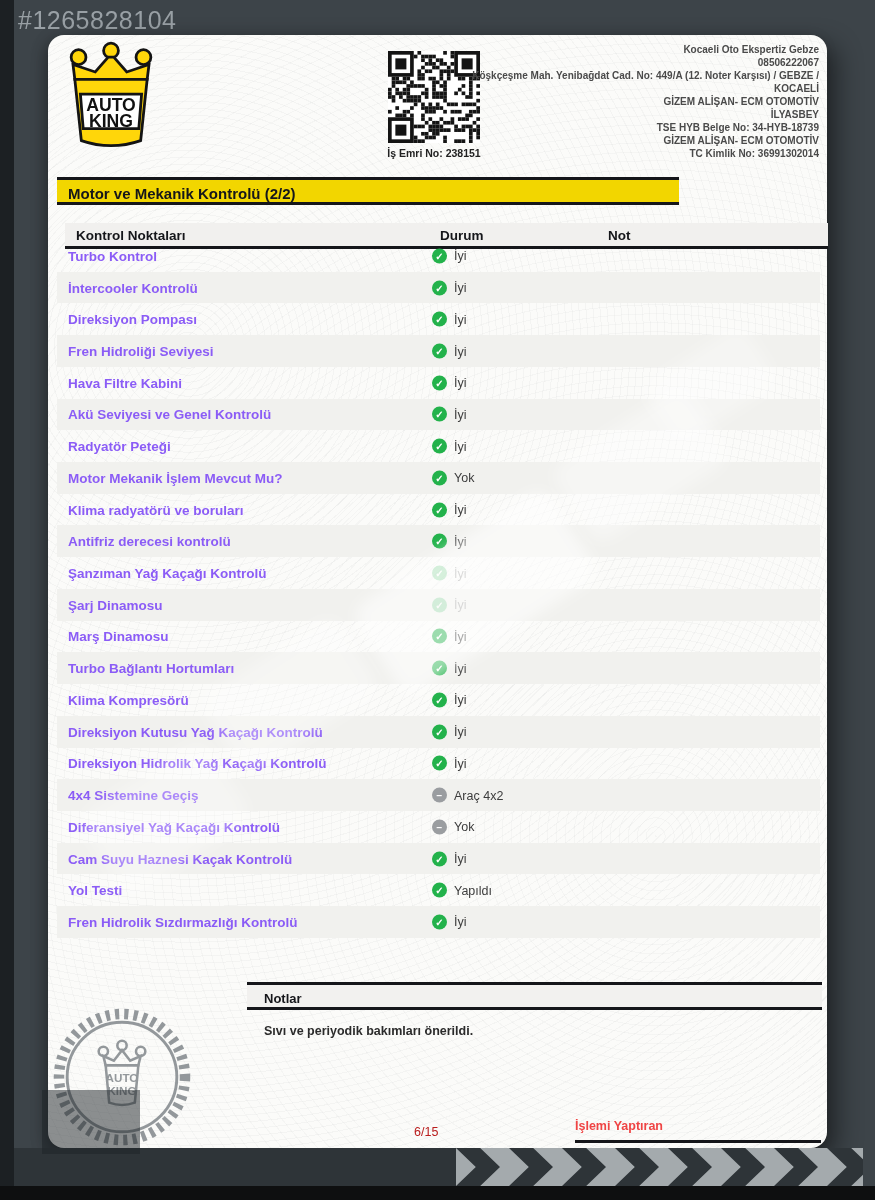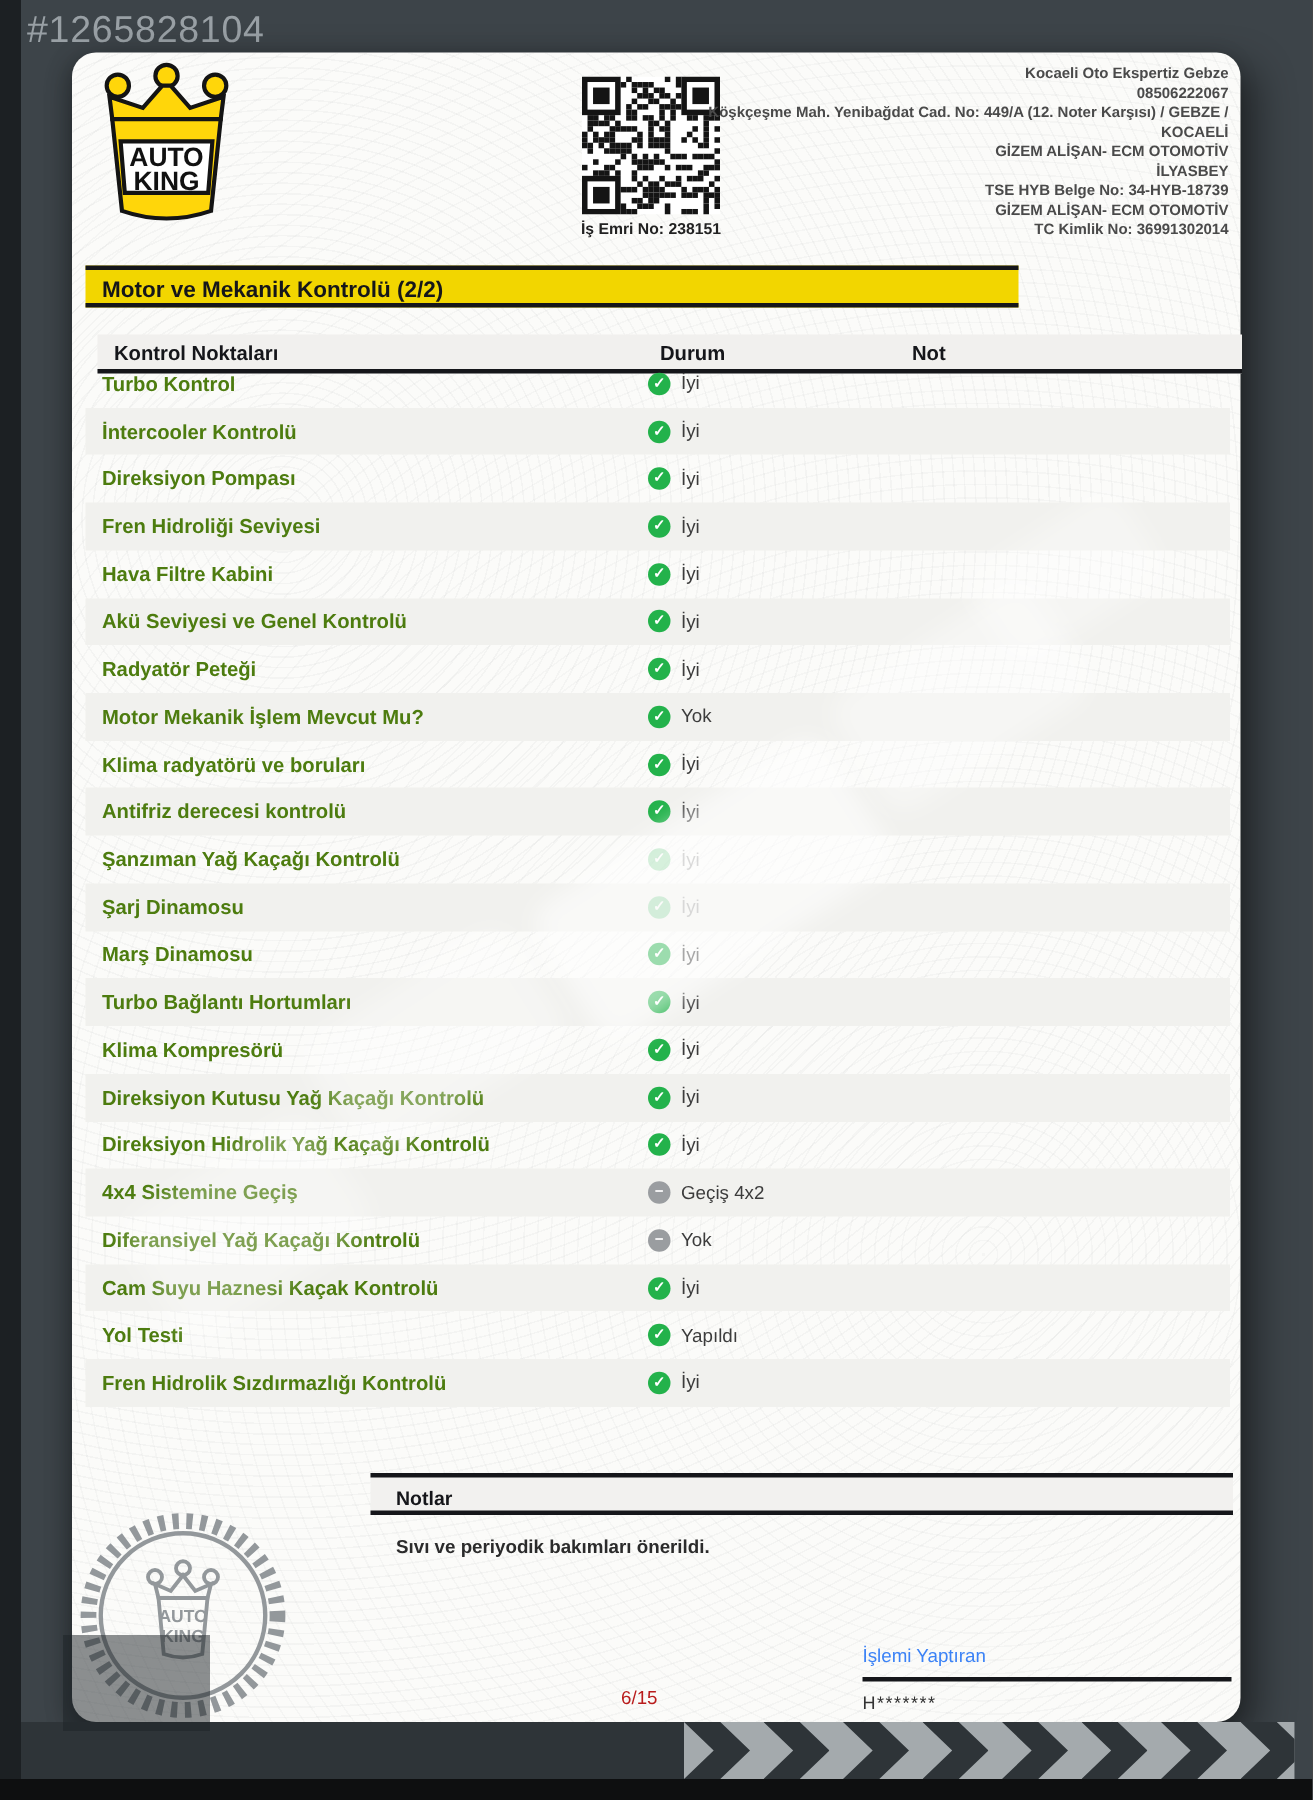--- a/index.html
+++ b/index.html
@@ -33,40 +33,40 @@
   
   .thead{position:absolute;left:17px;top:176px;width:763px;height:26px;background:#f1f0ee;
          border-bottom:3px solid #15161a;font-weight:700;font-size:13.5px;color:#15161a;margin-top:12px;}
   .thead .c1{position:absolute;left:11px;top:5px}
   .thead .c2{position:absolute;left:375px;top:5px}
   .thead .c3{position:absolute;left:543px;top:5px}
   .tbody{position:absolute;left:9px;top:205px;width:763px;}
   .row{position:relative;height:31.72px;}
   .row.even{background:#f1f1ee;}
   .row .label{position:absolute;left:11px;top:50%;transform:translateY(-50%);
-              font-weight:700;font-size:13.5px;color:#4d7c0f;white-space:nowrap;}
+              font-weight:700;font-size:13.5px;color:#8b5cf6;white-space:nowrap;}
   .row .status{position:absolute;left:375px;top:50%;transform:translateY(-50%);
                display:flex;align-items:center;gap:7px;font-size:12.5px;color:#3c3c3c;}
   .row.faded .status{opacity:.4;}
   .sicon{width:15px;height:15px;border-radius:50%;color:#fff;font-size:10px;line-height:15px;
          text-align:center;font-weight:700;flex:none;}
   .sicon.ok{background:#23b24b;}
   .sicon.neutral{background:#9a9da0;}
 
   
   .notes-box{position:absolute;left:199px;top:911px;width:575px;margin-top:36px;}
   .notes-head{height:28px;background:#f2f1ef;border-top:3px solid #15161a;border-bottom:3px solid #15161a;
               line-height:27px;font-weight:700;font-size:13px;padding-left:17px;color:#15161a;}
   .notes-body{padding:14px 0 0 17px;font-weight:700;font-size:12.5px;color:#2b2b2b;}
 
   
   .stamp{position:absolute;left:4px;top:972px;width:140px;height:140px;opacity:.92;}
   .footer-page{position:absolute;left:366px;top:1090px;font-size:12.5px;color:#b91c1c;}
   .sig{position:absolute;left:527px;top:1062px;width:246px;}
-  .sig-label{font-weight:400;font-size:12.5px;color:#3b82f6;}
+  .sig-label{font-weight:700;font-size:12.5px;color:#ef4444;margin-top:22px;}
   .sig-line{height:2.5px;background:#15161a;margin:7px 0 7px;}
   .sig-value{font-size:12px;color:#333;letter-spacing:1px;}
 
   
   .wm{position:absolute;background:rgba(255,255,255,.5);filter:blur(7px);transform:rotate(-33deg);
       border-radius:18px;pointer-events:none;z-index:5;}
 
   
   .bottom-band{position:absolute;left:14px;right:12px;top:1148px;height:38px;background:#2e3438;z-index:2;}
   .chevrons{position:absolute;left:442px;right:0;top:0;bottom:0;background:#a4aaad;display:flex;overflow:hidden;}
@@ -489,21 +489,21 @@
     <span class="status">
       <span class="sicon ok">✓</span>
       <span class="stext">İyi</span>
     </span>
   </div>
 
   <div class="row even">
     <span class="label">4x4 Sistemine Geçiş</span>
     <span class="status">
       <span class="sicon neutral">−</span>
-      <span class="stext">Geçiş 4x2</span>
+      <span class="stext">Araç 4x2</span>
     </span>
   </div>
 
   <div class="row">
     <span class="label">Diferansiyel Yağ Kaçağı Kontrolü</span>
     <span class="status">
       <span class="sicon neutral">−</span>
       <span class="stext">Yok</span>
     </span>
   </div>

